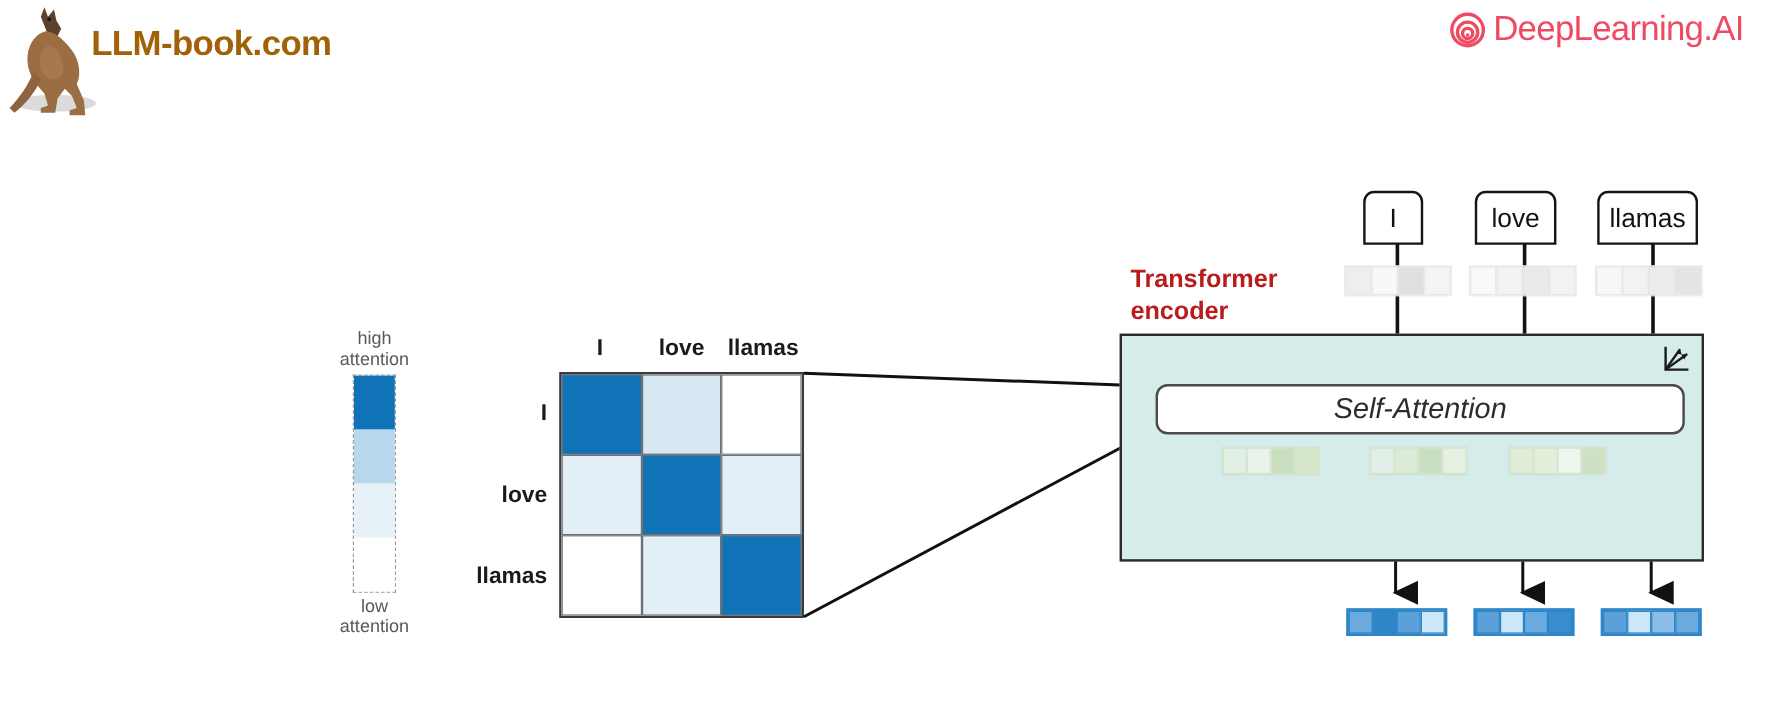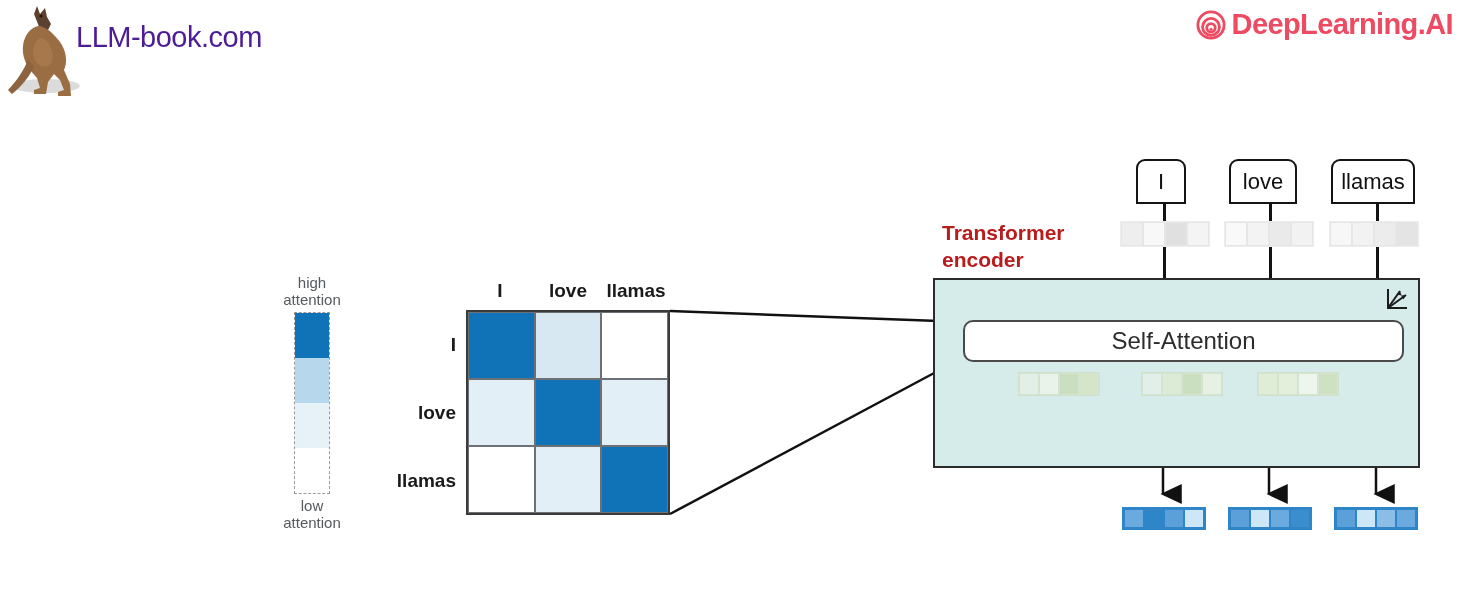--- a/index.html
+++ b/index.html
@@ -35,39 +35,40 @@
     left: 4px;
     top: 0px;
     width: 78px;
     height: 100px;
   }
   .brand-text {
     position: absolute;
     left: 76px;
     top: 19px;
     font-size: 29px;
-    color: #4c1d95;
+    color: #a16207;
     letter-spacing: -0.5px;
     white-space: nowrap;
+    font-weight: bold;
   }
   .dl-logo {
     position: absolute;
     right: 20px;
     top: 8px;
     display: flex;
     align-items: center;
     gap: 6px;
   }
   .dl-mark {
     width: 30px; height: 30px;
     flex: 0 0 auto;
   }
   .dl-name {
     font-size: 29px;
-    font-weight: 700;
+    font-weight: 400;
     color: #ee4b62;
     letter-spacing: -0.6px;
     white-space: nowrap;
   }
   .slide-title {
     position: absolute;
     left: 0; right: 0;
     top: 70px;
     text-align: center;
     font-size: 38px;
@@ -172,20 +173,21 @@
     height: 42px;
     background: #ffffff;
     border: 2px solid #4a4a4a;
     border-radius: 10px;
     box-sizing: border-box;
     display: flex;
     align-items: center;
     justify-content: center;
     font-size: 24px;
     color: #2c2c2c;
+    font-style: italic;
   }
   .pill-attn { top: 40px; }
   .pill-ffn  { top: 125px; }
   .axes-icon {
     position: absolute;
     right: 8px;
     top: 6px;
     width: 26px;
     height: 26px;
   }

